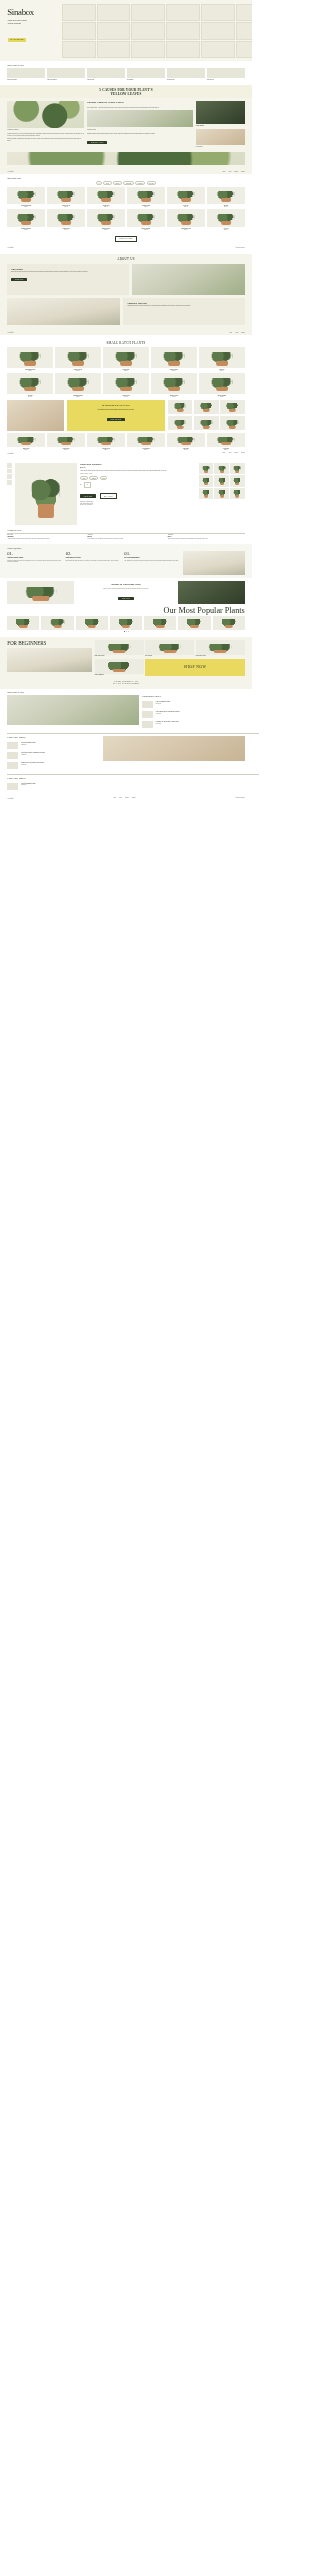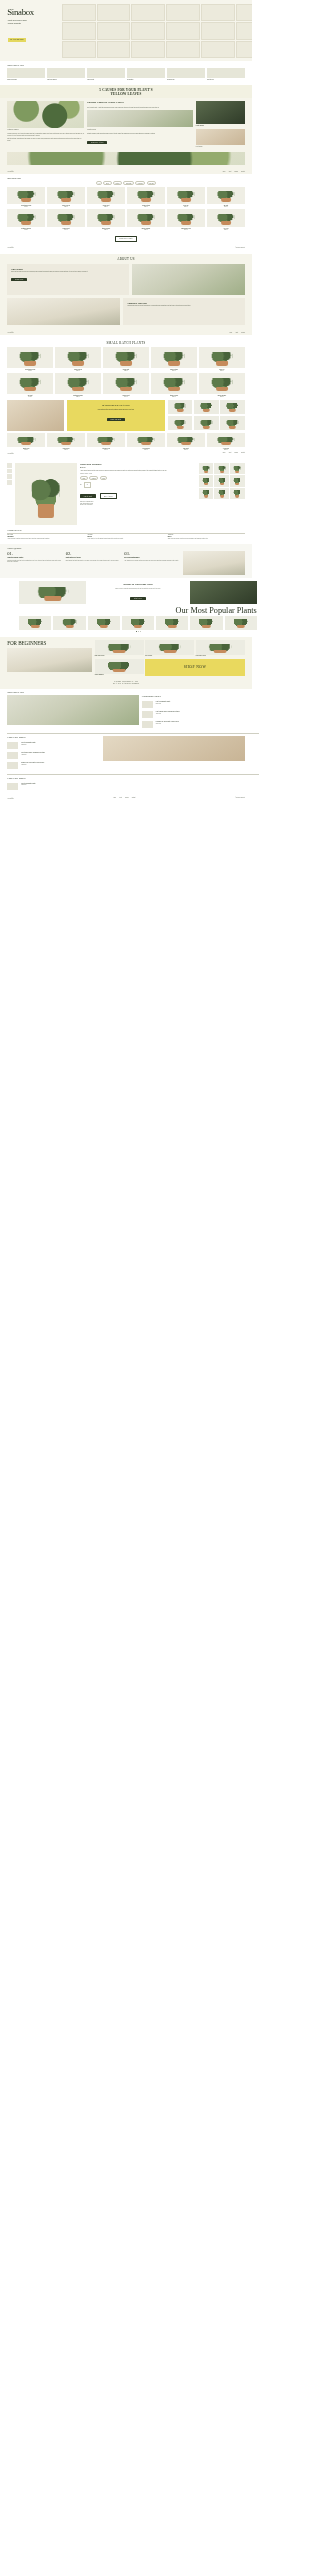--- a/index.html
+++ b/index.html
@@ -597,21 +597,21 @@
         <div class="qa-num">03.</div>
         <div class="xtiny" style="font-weight:bold;margin:1px 0;">Do you ship nationwide?</div>
         <div class="micro">Yes. Orders leave our nursery within one working day and arrive in insulated packaging anywhere in the country.</div>
       </div>
       <div style="flex:0 0 62px;">
         <div class="photo room" style="height:24px;"></div>
       </div>
     </div>
   </section>
 
-  <section class="sec band-white" style="padding:3.1px 0;margin-left:12px;">
+  <section class="sec band-white" style="padding:3.1px 0;">
     <div class="split" style="gap:3.1px;padding:0 7.2px;">
       <div style="flex:0 0 67px;" class="plant-tile"></div>
       <div style="flex:1;text-align:center;padding:3.1px 2.1px;">
         <h3 class="ttl" style="font-size:2.4px;line-height:1.2;">Retreat To Your Home Oasis</h3>
         <p class="micro" style="margin:1.5px 0 2.1px;">Build a corner of calm with layered greenery, soft light and pots that feel like part of the room.</p>
         <span class="btn">Start Here</span>
       </div>
       <div style="flex:0 0 67px;" class="photo dark"></div>
     </div>
     <div style="text-align:right;padding:2.1px 7.2px 1px;" class="ttl">Our Most Popular Plants</div>

